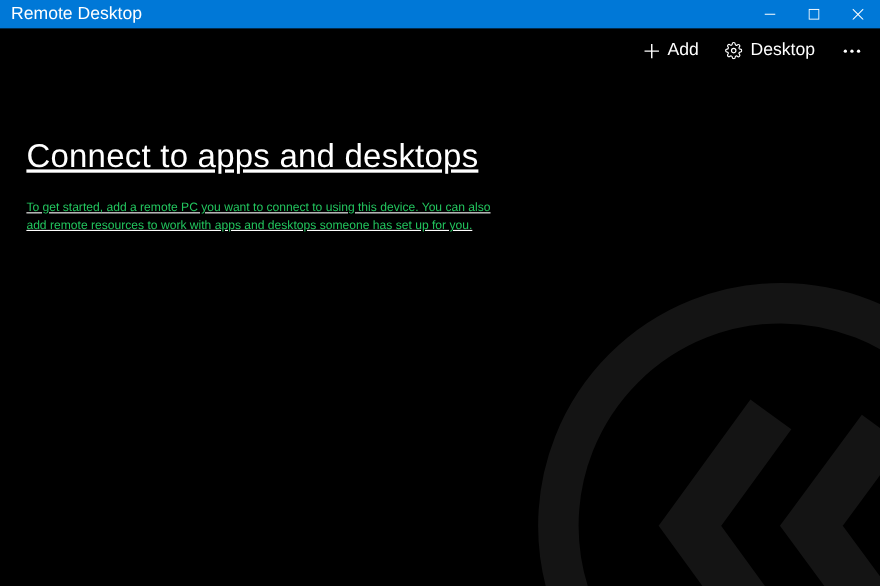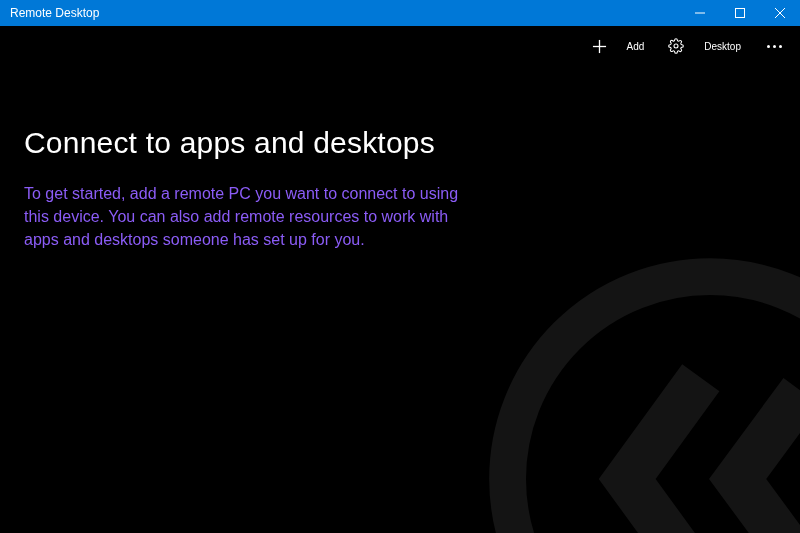--- a/index.html
+++ b/index.html
@@ -1,36 +1,36 @@
 <!DOCTYPE html>
 <html><head>
 <meta charset="utf-8">
 <style>
   * { margin: 0; padding: 0; box-sizing: border-box; }
   html, body { width: 800px; height: 533px; overflow: hidden; font-family: "Segoe UI", Arial, sans-serif; background: #000; }
 
   .window { width: 800px; height: 533px; display: flex; flex-direction: column; position: relative; background: #000; }
 
   
-  .titlebar { height: 26px; background: #0078d7; color: #fff; display: flex; align-items: center; justify-content: space-between; font-size: 12px; }
+  .titlebar { height: 26px; background: #0078d7; color: #fff; display: flex; align-items: center; justify-content: space-between; font-size: 16px; }
   .titlebar-title { padding-left: 10px; }
   .window-controls { display: flex; height: 100%; }
   .window-controls .ctrl { width: 40px; height: 100%; display: flex; align-items: center; justify-content: center; cursor: pointer; }
 
   
   .commandbar { height: 40px; background: #000; display: flex; align-items: center; justify-content: flex-end; padding-right: 4px; border-bottom: 0; }
-  .cmd { display: flex; align-items: center; gap: 20px; color: #fff; font-size: 10px; padding: 0 12px; height: 100%; cursor: pointer; }
+  .cmd { display: flex; align-items: center; gap: 7px; color: #fff; font-size: 16px; padding: 0 12px; height: 100%; cursor: pointer; }
   .cmd .ico { display: flex; align-items: center; justify-content: center; }
   .more-dots { display: flex; gap: 3px; padding: 0 14px; height: 100%; align-items: center; cursor: pointer; }
   .more-dots span { width: 3px; height: 3px; background: #fff; border-radius: 50%; }
 
   
-  .content { flex: 1; position: relative; color: #fff; padding: 60px 0 0 24px; overflow: hidden; }
+  .content { flex: 1; position: relative; color: #fff; padding: 60px 0 0 24px; overflow: hidden; text-decoration: underline; }
   .heading { font-size: 30px; font-weight: 300; margin-bottom: 22px; letter-spacing: 0.2px; }
-  .description { font-size: 16px; line-height: 1.45; max-width: 440px; font-weight: 400; color: #8b5cf6; }
+  .description { font-size: 11px; line-height: 1.45; max-width: 440px; font-weight: 400; color: #22c55e; }
 
   
   .watermark { position: absolute; right: -140px; bottom: -180px; opacity: 1; pointer-events: none; }
 </style>
 </head>
 <body>
 
 <div class="window">
 
   <div class="titlebar">

